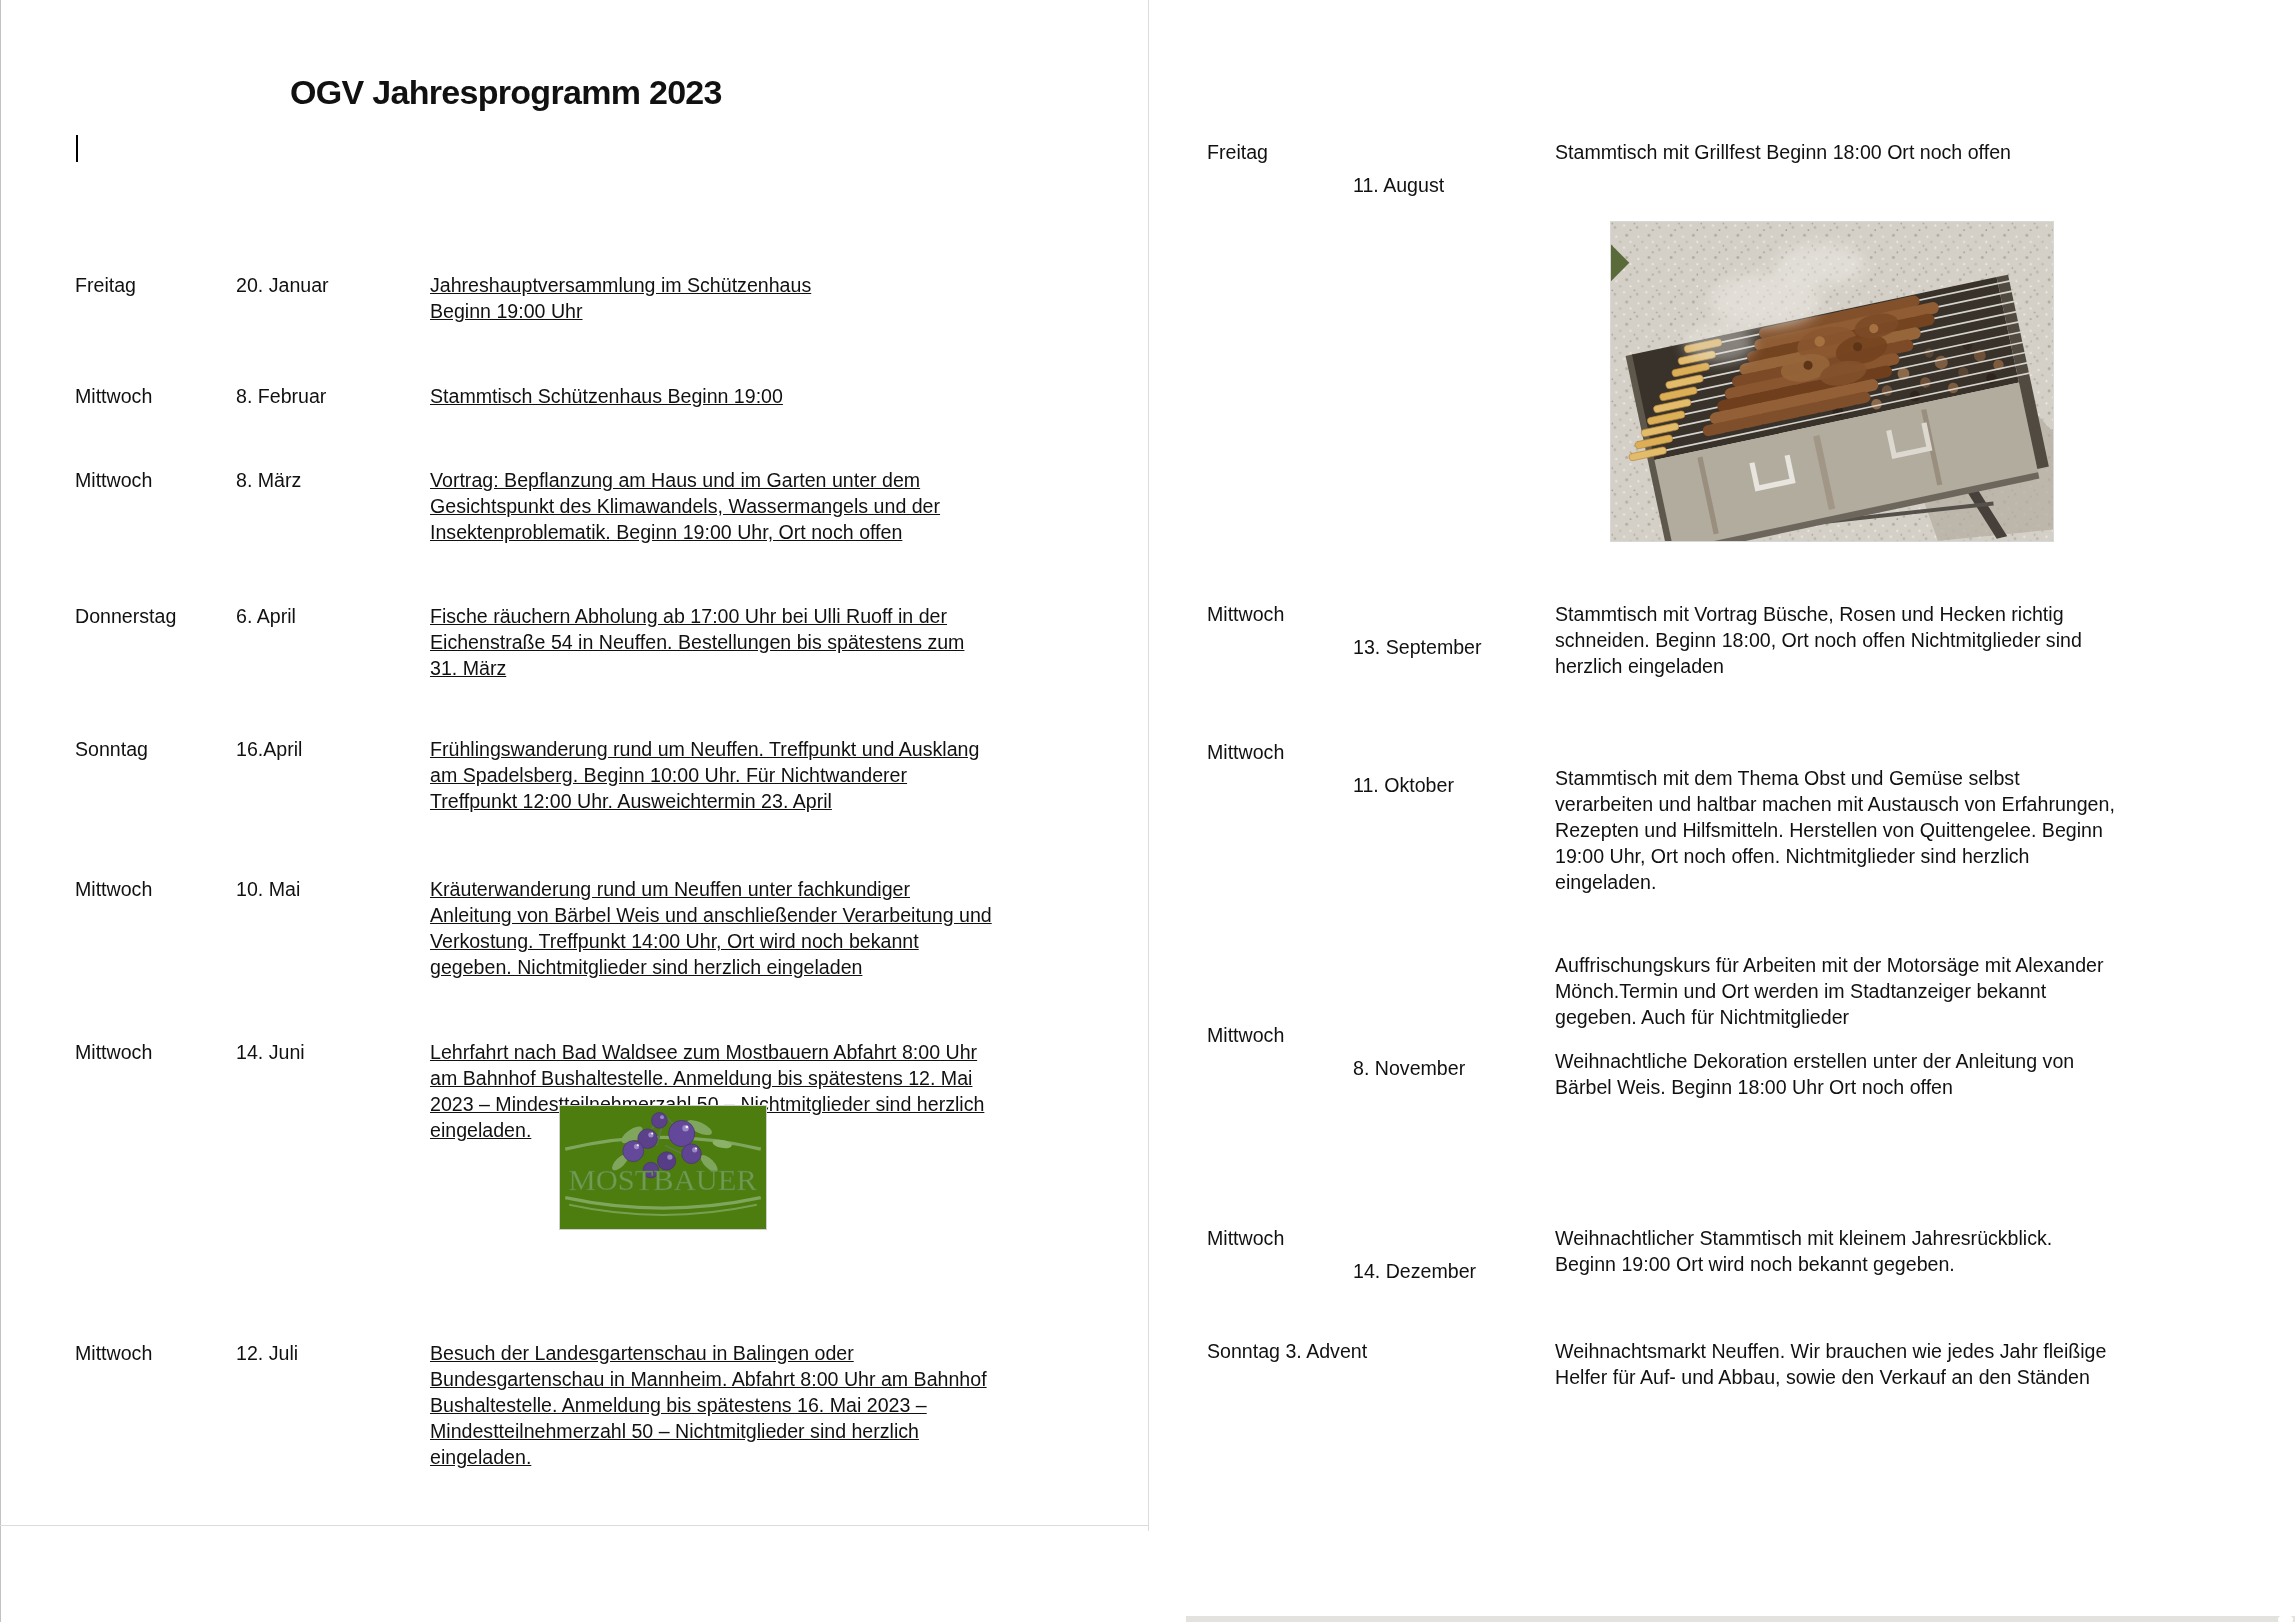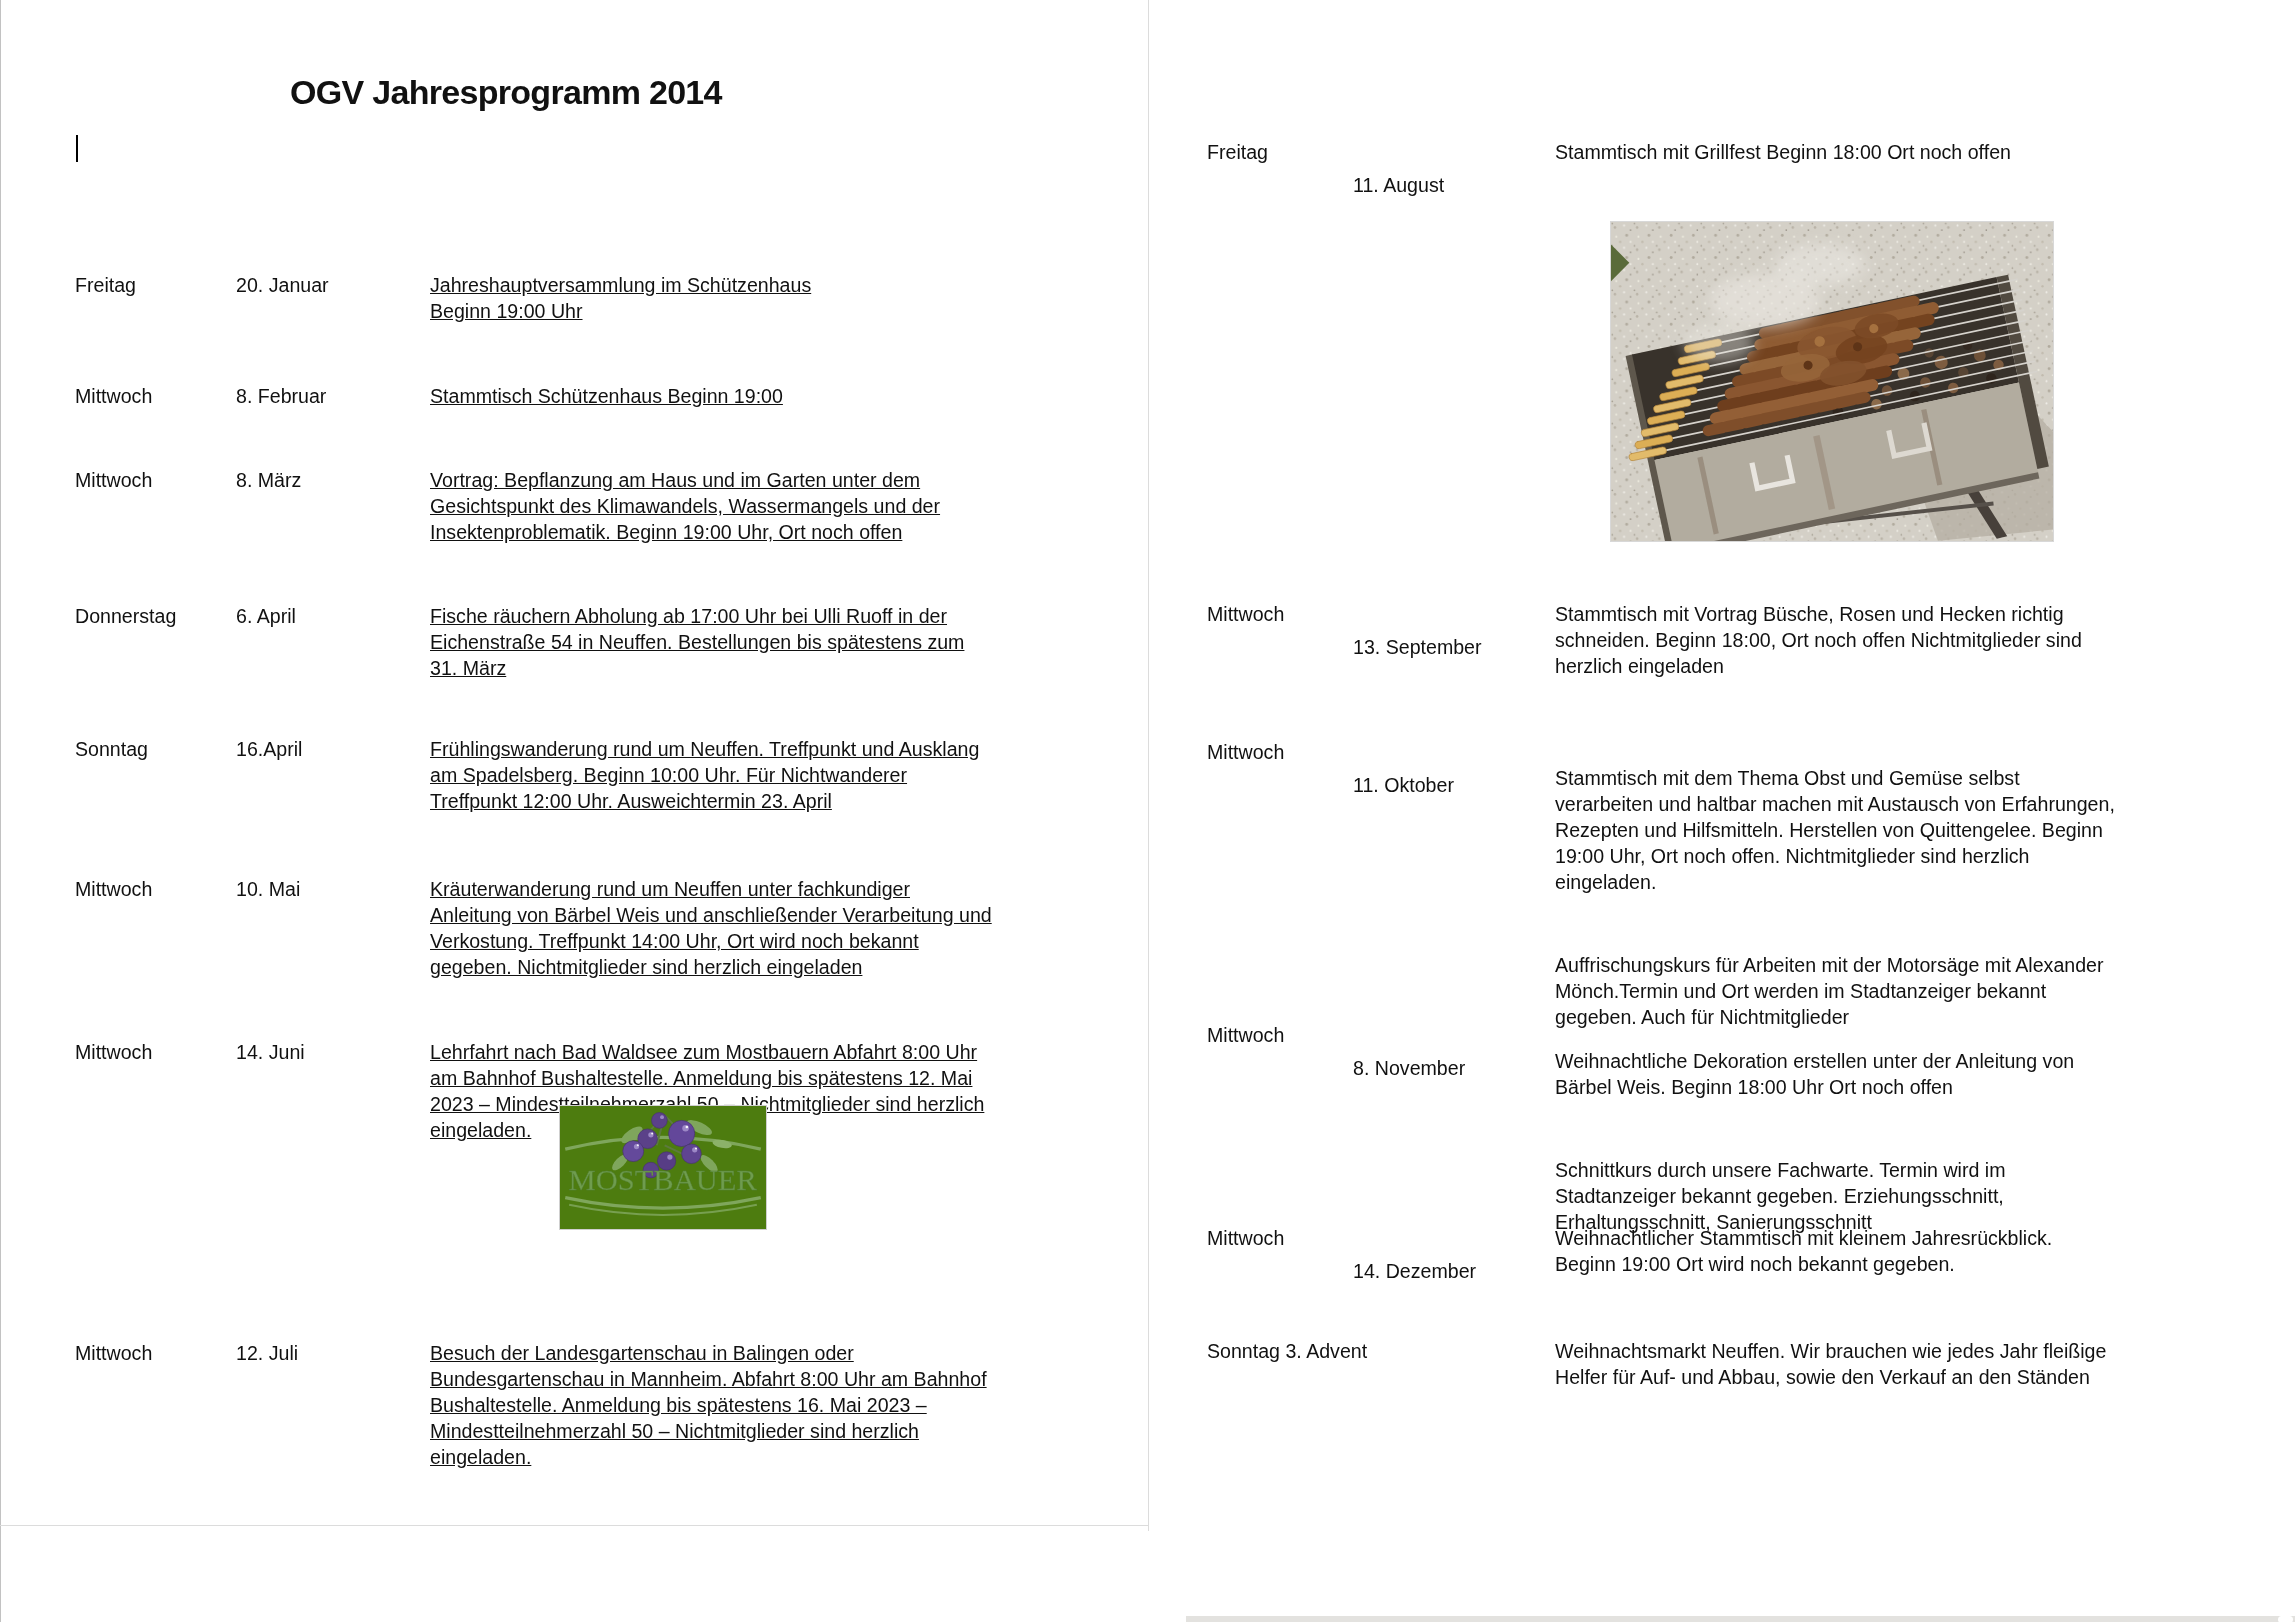--- a/index.html
+++ b/index.html
@@ -41,21 +41,21 @@
 </style>
 </head>
 <body>
 
 <div class="win-left-border"></div>
 <div class="page-divider"></div>
 <div class="page-bottom-edge"></div>
 
 <div class="pg1">
 
-  <div class="doc-title">OGV Jahresprogramm 2014</div>
+  <div class="doc-title">OGV Jahresprogramm 2023</div>
 
   <div class="notice">
     <span class="caret"></span>
   </div>
 
   <div class="row" style="top:272px">
     <span class="day">Freitag</span>
     <span class="date">20. Januar</span>
     <div class="desc">Jahreshauptversammlung im Schützenhaus
 Beginn 19:00 Uhr</div>
@@ -312,23 +312,20 @@
 gegeben. Auch für Nichtmitglieder</div>
     </div>
   </div>
 
   <div class="row" style="top:1022px">
     <span class="day">Mittwoch</span>
     <span class="date">8. November</span>
     <div class="desc">
       <div>Weihnachtliche Dekoration erstellen unter der Anleitung von
 Bärbel Weis. Beginn 18:00 Uhr Ort noch offen</div>
-      <div class="para2">Schnittkurs durch unsere Fachwarte. Termin wird im
-Stadtanzeiger bekannt gegeben. Erziehungsschnitt,
-Erhaltungsschnitt, Sanierungsschnitt</div>
     </div>
   </div>
 
   <div class="row" style="top:1225px">
     <span class="day">Mittwoch</span>
     <span class="date">14. Dezember</span>
     <div class="desc">Weihnachtlicher Stammtisch mit kleinem Jahresrückblick.
 Beginn 19:00 Ort wird noch bekannt gegeben.</div>
   </div>
 

